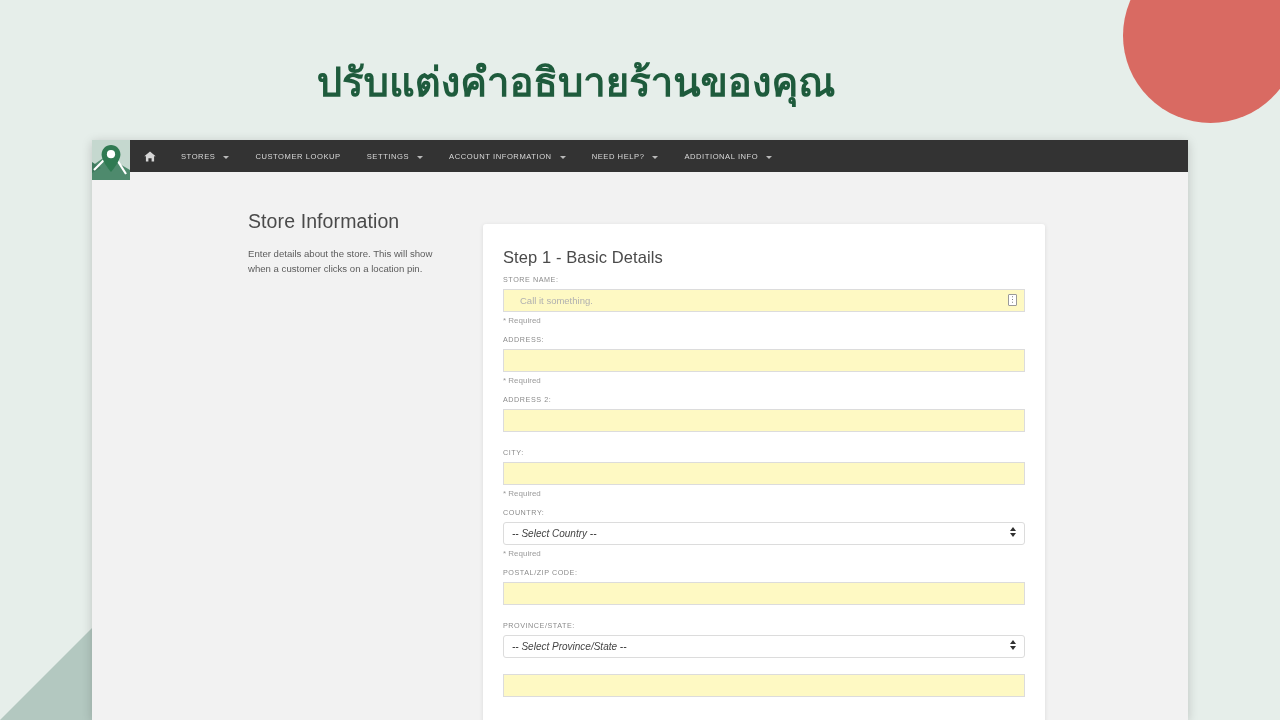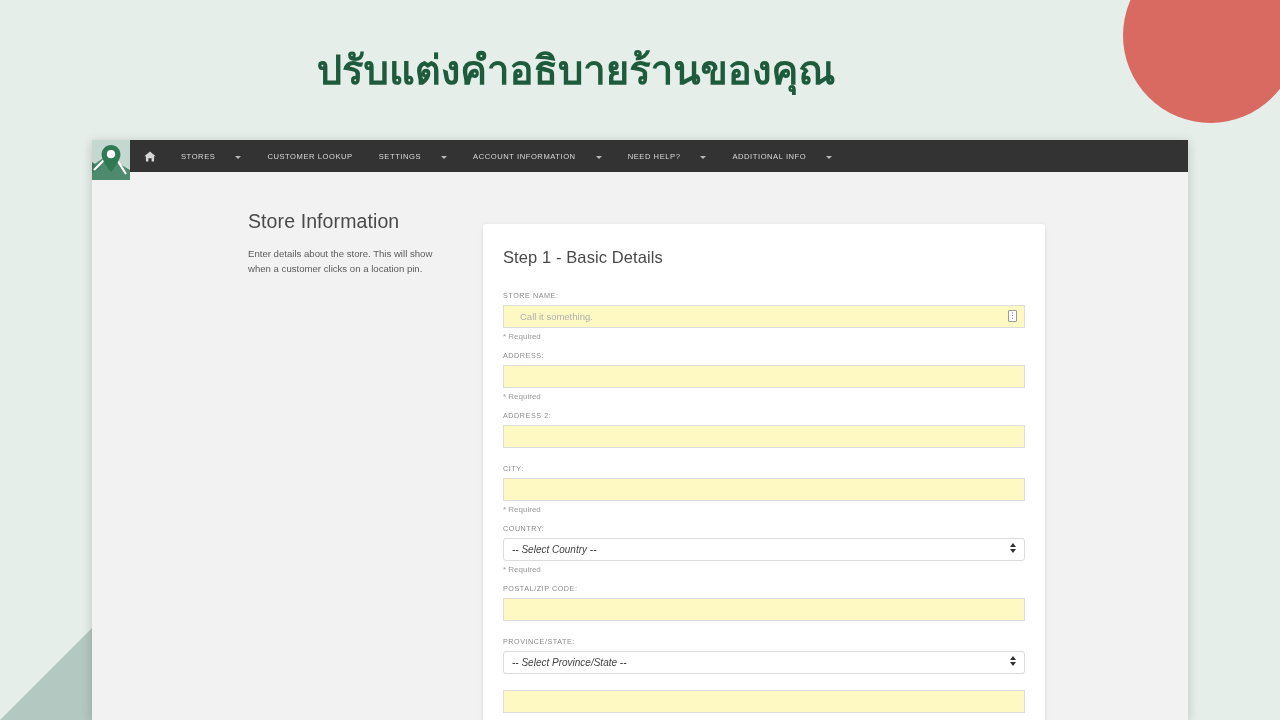--- a/index.html
+++ b/index.html
@@ -34,21 +34,21 @@
     width: 0;
     height: 0;
     border-left: 92px solid transparent;
     border-bottom: 92px solid #b3c8c0;
     z-index: 1;
   }
 
   
   .slide-title {
     position: absolute;
-    top: 46px;
+    top: 58px;
     left: 0;
     width: 1152px;
     text-align: center;
     font-size: 40px;
     font-weight: bold;
     color: #1e5b3c;
     letter-spacing: 0px;
     z-index: 4;
     line-height: 1.2;
   }
@@ -92,21 +92,21 @@
     display: flex;
     align-items: center;
     padding: 0 12px;
     height: 100%;
   }
   .nav-home svg { display: block; }
 
   .nav-item {
     display: flex;
     align-items: center;
-    gap: 18px;
+    gap: 6px;
     padding: 0 13px;
     height: 100%;
     color: #d9d9d9;
     font-size: 7.6px;
     letter-spacing: 0.55px;
     white-space: nowrap;
     font-weight: normal;
   }
   .caret {
     width: 0; height: 0;
@@ -156,21 +156,21 @@
     box-shadow: 0 1px 4px rgba(0,0,0,0.10);
     padding: 24px 20px 20px 20px;
     margin-top: 14px;
     height: 530px;
   }
 
   .card-title {
     font-size: 16.5px;
     color: #4a4a4a;
     font-weight: normal;
-    margin-bottom: 24px;
+    margin-bottom: 8px;
     letter-spacing: 0.1px;
   }
 
   .field { margin-bottom: 2px; }
 
   .field-label {
     font-size: 7.2px;
     color: #8b8b8b;
     letter-spacing: 0.55px;
     margin-bottom: 5px;

